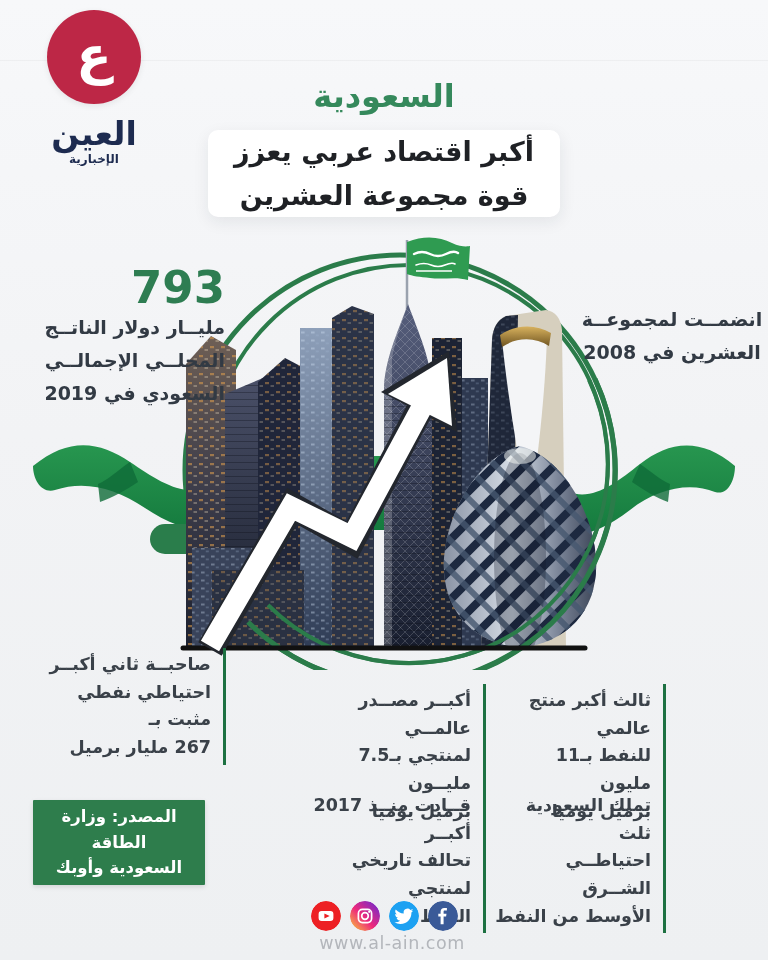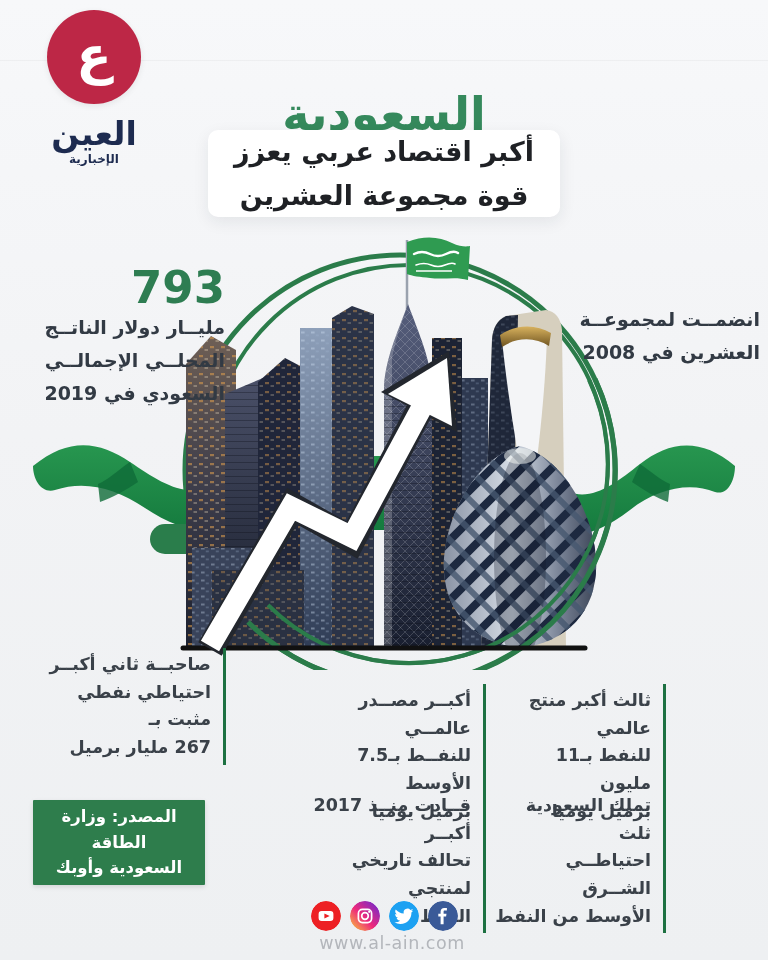--- a/index.html
+++ b/index.html
@@ -11,30 +11,30 @@
   .top-seam{position:absolute;top:60px;left:0;width:100%;height:1px;background:rgba(0,0,0,0.035);}
   
   .logo{position:absolute;left:36px;top:10px;width:116px;text-align:center;}
   .logo-badge{width:94px;height:94px;border-radius:50%;background:#bd2746;margin:0 auto;
     display:flex;align-items:center;justify-content:center;box-shadow:0 2px 6px rgba(0,0,0,0.08);}
   .logo-glyph{color:#ffffff;font-size:52px;font-weight:bold;line-height:1;transform:translateY(-2px);}
   .logo-name{font-size:33px;font-weight:bold;color:#1d2b50;line-height:1.05;margin-top:13px;direction:rtl;}
   .logo-sub{font-size:12px;font-weight:bold;color:#1d2b50;direction:rtl;letter-spacing:.5px;}
   
   .title{position:absolute;top:56px;left:150px;right:150px;text-align:center;
-    font-size:46px;font-weight:bold;color:#35895c;direction:rtl;}
+    font-size:32px;font-weight:bold;color:#35895c;direction:rtl;}
   .subtitle-card{position:absolute;top:130px;left:50%;transform:translateX(-50%);
     background:#ffffff;border-radius:10px;box-shadow:0 5px 16px rgba(30,40,50,0.08);
     padding:0 26px;text-align:center;direction:rtl;white-space:nowrap;}
   .subtitle-line{font-size:27px;font-weight:bold;color:#1f2125;line-height:1.62;}
   
   .stat-gdp{position:absolute;top:264px;right:543px;width:205px;direction:rtl;text-align:right;}
   .stat-value{color:#2e7d52;font-size:45px;font-weight:bold;line-height:1.05;}
   .stat-line{display:block;font-size:19px;font-weight:bold;color:#323a44;line-height:1.72;}
-  .stat-g20{position:absolute;top:303px;right:8px;width:192px;direction:rtl;text-align:right;margin-left:40px;}
+  .stat-g20{position:absolute;top:303px;right:0;width:192px;direction:rtl;text-align:center;margin-left:40px;}
   
   .fact{position:absolute;direction:rtl;text-align:right;border-right:3px solid #1d7142;
     padding:3px 12px 3px 0;font-size:17.5px;font-weight:bold;color:#3a4149;line-height:1.58;}
   .fact-line{display:block;}
   #fact-producer{top:684px;right:102px;width:152px;}
   #fact-exporter{top:684px;right:282px;width:162px;}
   #fact-reserves{top:648px;right:542px;width:172px;}
   #fact-middle-east{top:789px;right:102px;width:160px;}
   #fact-alliance{top:789px;right:282px;width:164px;}
   
@@ -232,21 +232,21 @@
     <span class="stat-line">العشرين في 2008</span>
   </div>
 
   <div class="fact" id="fact-producer">
     <span class="fact-line">ثالث أكبر منتج عالمي</span>
     <span class="fact-line">للنفط بـ11 مليون</span>
     <span class="fact-line">برميل يوميا</span>
   </div>
   <div class="fact" id="fact-exporter">
     <span class="fact-line">أكبــر مصــدر عالمــي</span>
-    <span class="fact-line">للنفــط بـ7.5 الأوسط</span>
+    <span class="fact-line">لمنتجي بـ7.5 مليــون</span>
     <span class="fact-line">برميل يوميا</span>
   </div>
   <div class="fact" id="fact-reserves">
     <span class="fact-line">صاحبــة ثاني أكبــر</span>
     <span class="fact-line">احتياطي نفطي مثبت بـ</span>
     <span class="fact-line">267 مليار برميل</span>
   </div>
 
   <div class="fact" id="fact-middle-east">
     <span class="fact-line">تملك السعودية ثلث</span>

